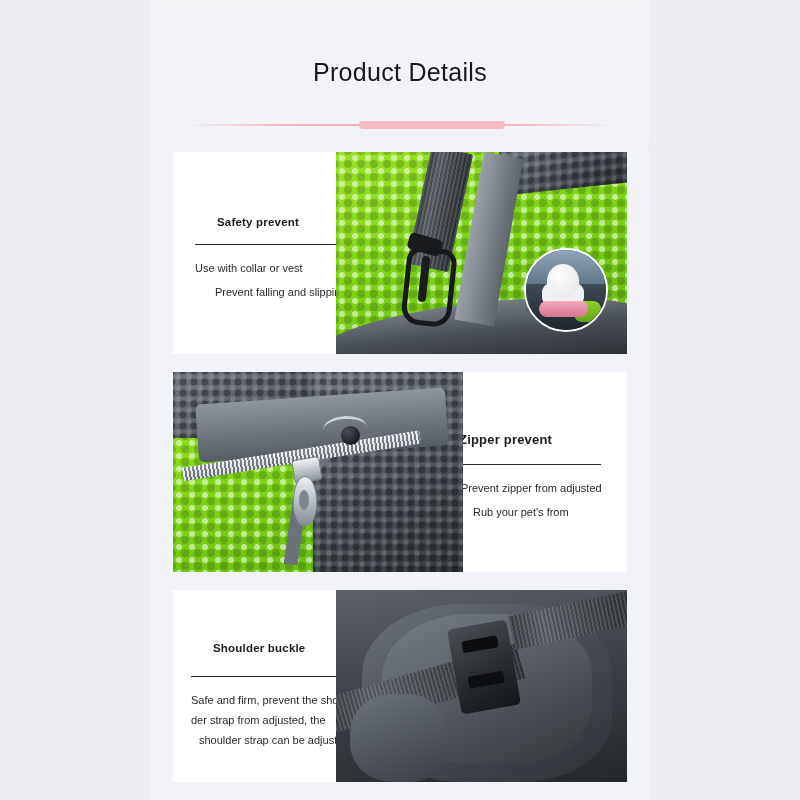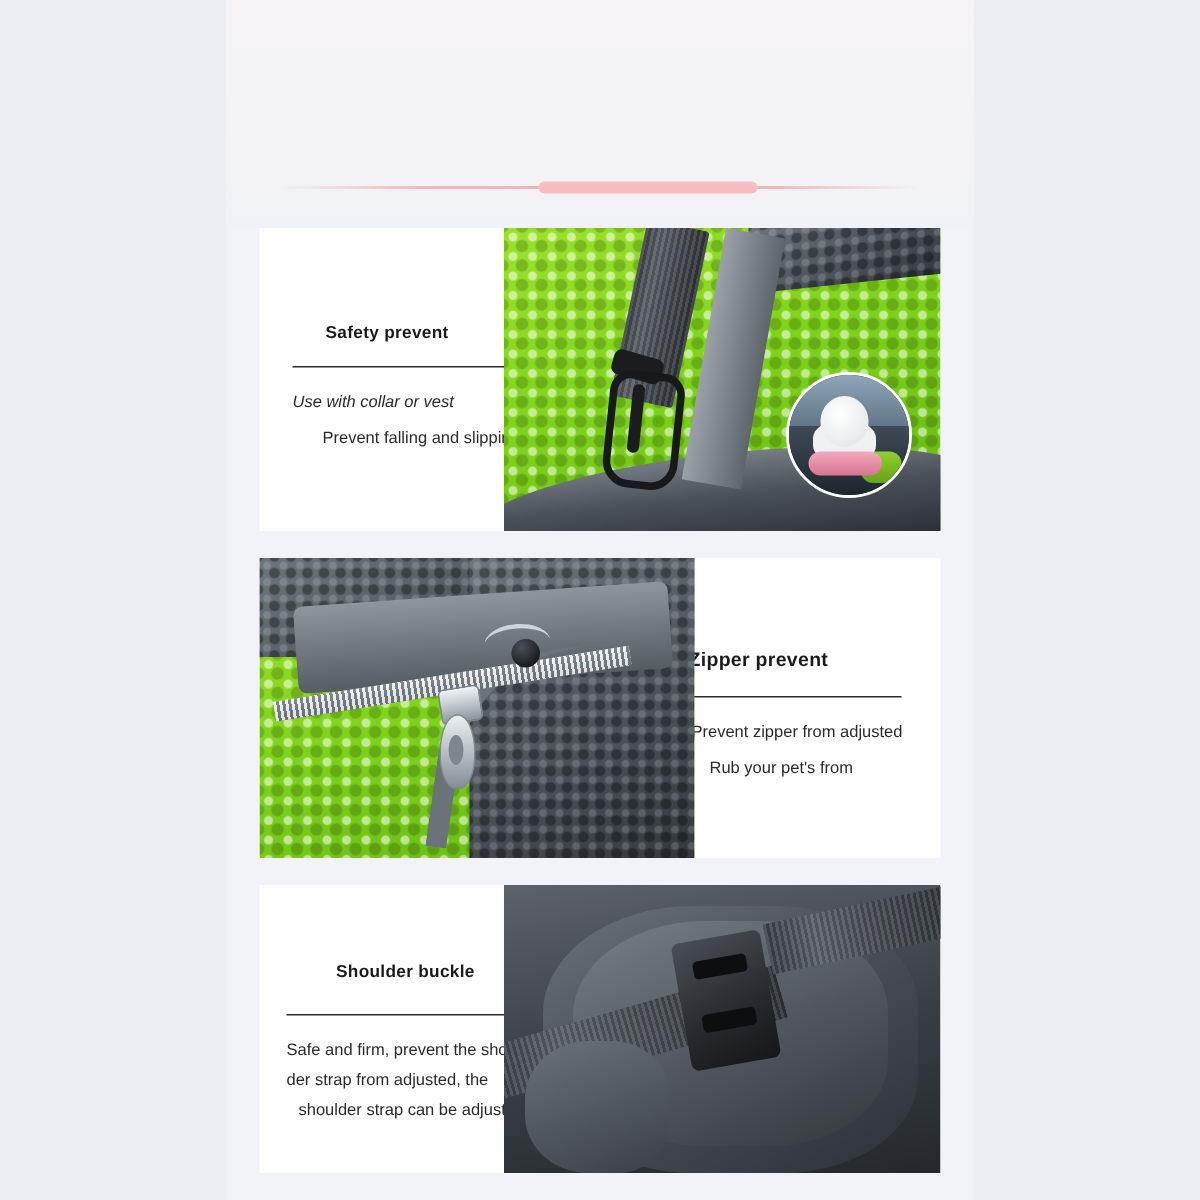--- a/index.html
+++ b/index.html
@@ -203,30 +203,31 @@
     background: #0d0e10;
     border-radius: 3px;
   }
 </style>
 </head>
 <body>
 
 <div class="page">
 
   <div class="header">
+    <div class="page-title">Product Details</div>
     <div class="divider-wrap">
       <div class="divider-line"></div>
       <div class="divider-pill"></div>
     </div>
   </div>
 
   <div class="block" id="block1">
     <div class="feat-title" style="left:44px; top:64px;">Safety prevent</div>
     <div class="rule" style="left:22px; top:92px; width:185px;"></div>
-    <div class="feat-line" style="left:22px; top:110px;font-style:italic;">Use with collar or vest</div>
+    <div class="feat-line" style="left:22px; top:110px;">Use with collar or vest</div>
     <div class="feat-line" style="left:42px; top:134px;">Prevent falling and slipping out</div>
   </div>
 
   <div class="photo" id="photo1">
     <div class="mesh-green"></div>
 
     <div class="mesh-dark" style="left:163px; top:0; width:128px; height:44px; transform:skewY(-6deg); transform-origin:left top;"></div>
 
     <div style="position:absolute; left:-20px; top:150px; width:340px; height:70px; border-radius:50% 50% 0 0; background:linear-gradient(180deg,#777d84 0%,#4b5158 40%,#2a2e33 100%); transform:rotate(-6deg);"></div>
 
@@ -274,21 +275,21 @@
     <div class="zip-pull-body" style="left:120px; top:86px; width:26px; height:22px; transform:rotate(-9deg);"></div>
     <div class="zip-pull-tab" style="left:120px; top:104px; width:22px; height:48px;"></div>
     <div style="position:absolute; left:126px; top:118px; width:10px; height:20px; border-radius:50%; background:#7e868d;"></div>
 
     <div class="knob" style="left:168px; top:54px; width:19px; height:19px;"></div>
 
     <div style="position:absolute; left:150px; top:44px; width:44px; height:22px; border-top:3px solid #cfd4d9; border-radius:50% 50% 0 0; transform:rotate(-4deg);"></div>
   </div>
 
   <div class="block" id="block3">
-    <div class="feat-title" style="left:40px; top:52px; line-height:13px;margin-left:11px;">Shoulder buckle</div>
+    <div class="feat-title" style="left:40px; top:52px; line-height:13px;">Shoulder buckle</div>
     <div class="rule" style="left:18px; top:86px; width:166px;"></div>
     <div class="feat-line" style="left:18px; top:104px;">Safe and firm, prevent the shoul-</div>
     <div class="feat-line" style="left:18px; top:124px;">der strap from adjusted, the</div>
     <div class="feat-line" style="left:26px; top:144px;">shoulder strap can be adjusted</div>
   </div>
 
   <div class="photo" id="photo3">
     <div style="position:absolute; inset:0; background:linear-gradient(170deg,#5c6268 0%,#3a4046 50%,#24282c 100%);"></div>
 
     <div class="shoulder-pad" style="left:26px; top:14px; width:250px; height:178px;"></div>

